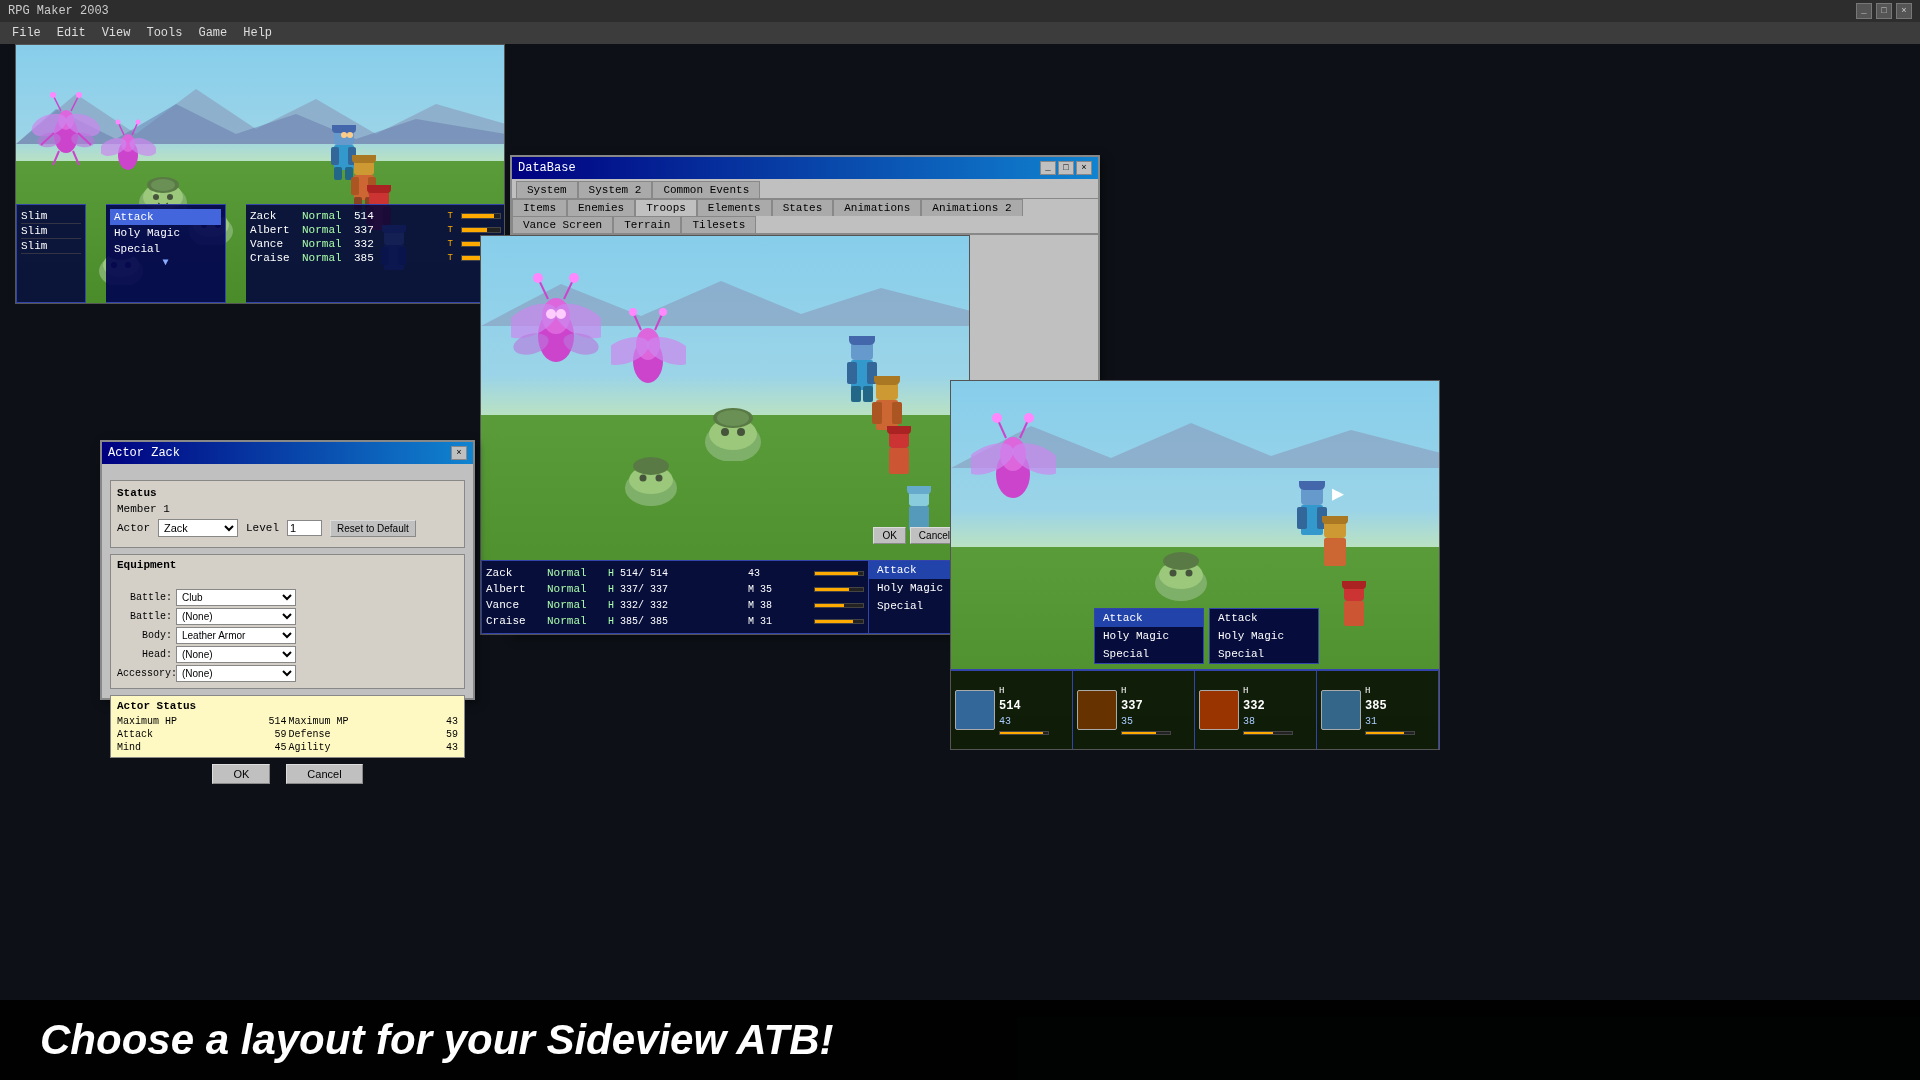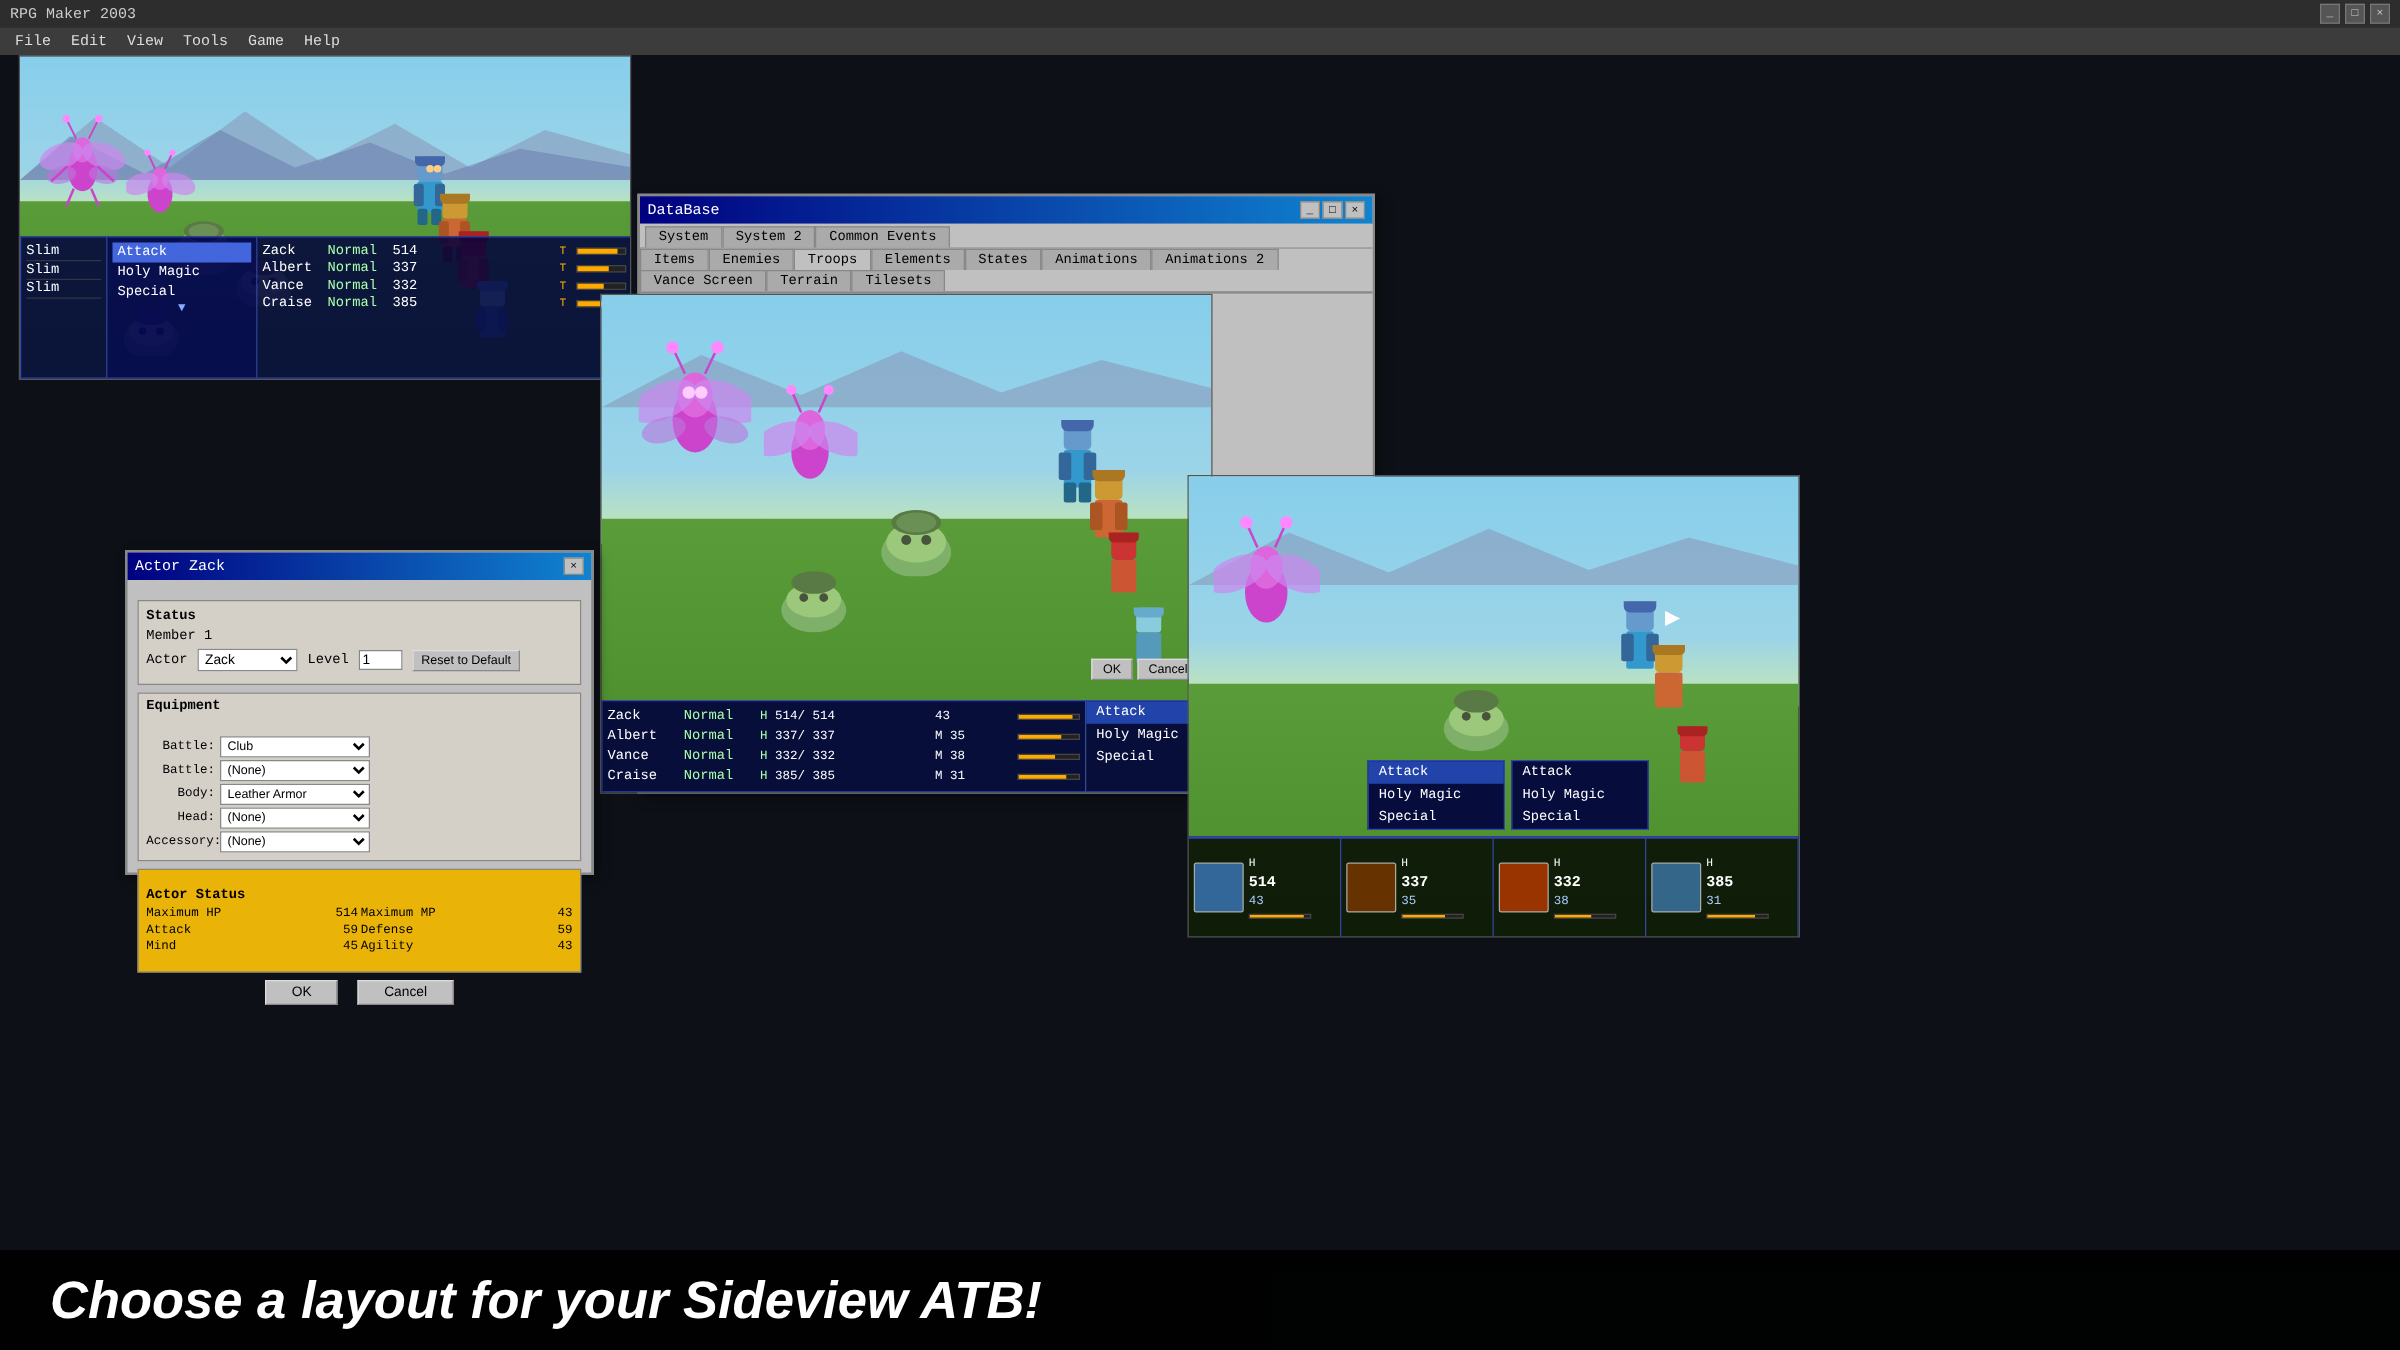--- a/index.html
+++ b/index.html
@@ -87,22 +87,23 @@
       overflow: hidden;
       border: 1px solid #555;
     }
 
     
     .battle-ui {
       position: absolute;
       bottom: 0;
       left: 0;
       width: 490px;
-      height: 114px;
-      display: flex;
+      height: 99px;
+      display: flex;
+      gap: 20px;
     }
 
     
     .enemy-panel {
       width: 70px;
       background: rgba(0,0,60,0.85);
       border: 1px solid #3344aa;
       padding: 4px;
     }
     .enemy-name {
@@ -298,23 +299,23 @@
       font-size: 10px;
       width: 120px;
       background: #fff;
       border: 1px solid #888;
       padding: 1px;
     }
 
     
     .actor-status-section {
       border: 1px solid #888;
-      padding: 14px 6px;
+      padding: 4px 6px;
       margin-top: 6px;
-      background: #eab308;
+      background: #fef9c3;
     }
     .footer-btn {
       font-size: 11px;
       padding: 3px 20px;
       background: #c0c0c0;
       border: 1px outset #ddd;
       cursor: pointer;
       color: #000;
     }
 

